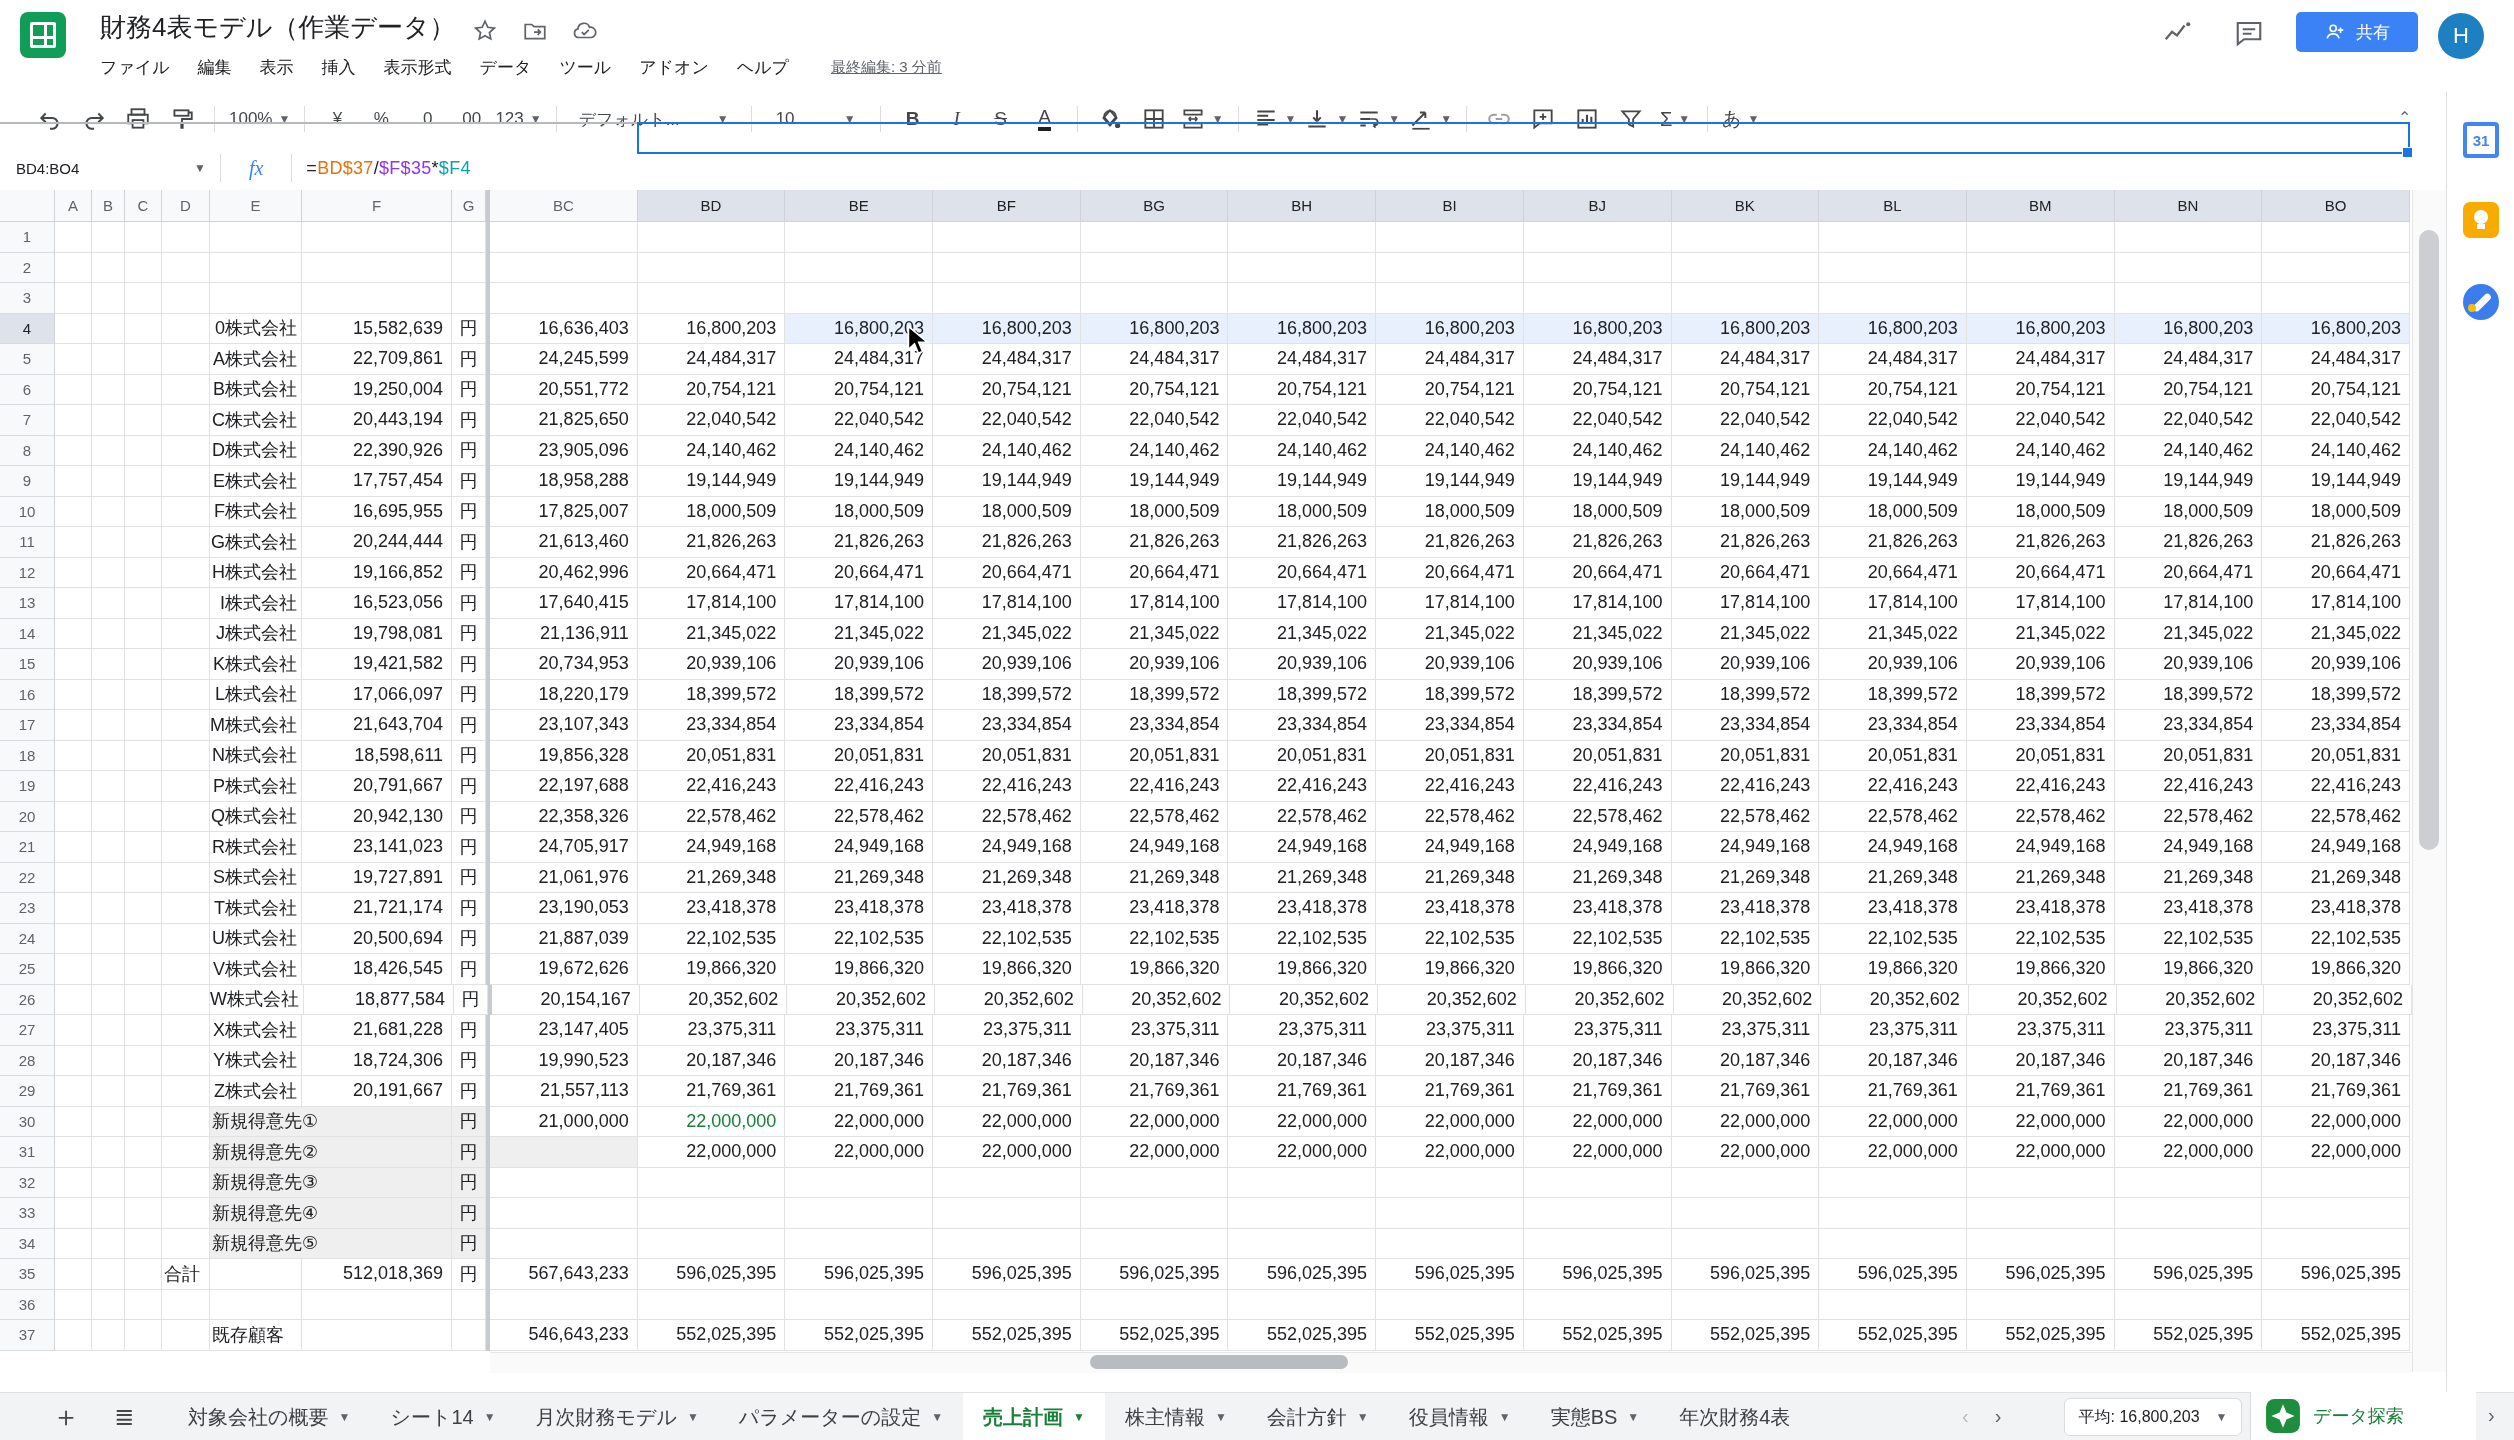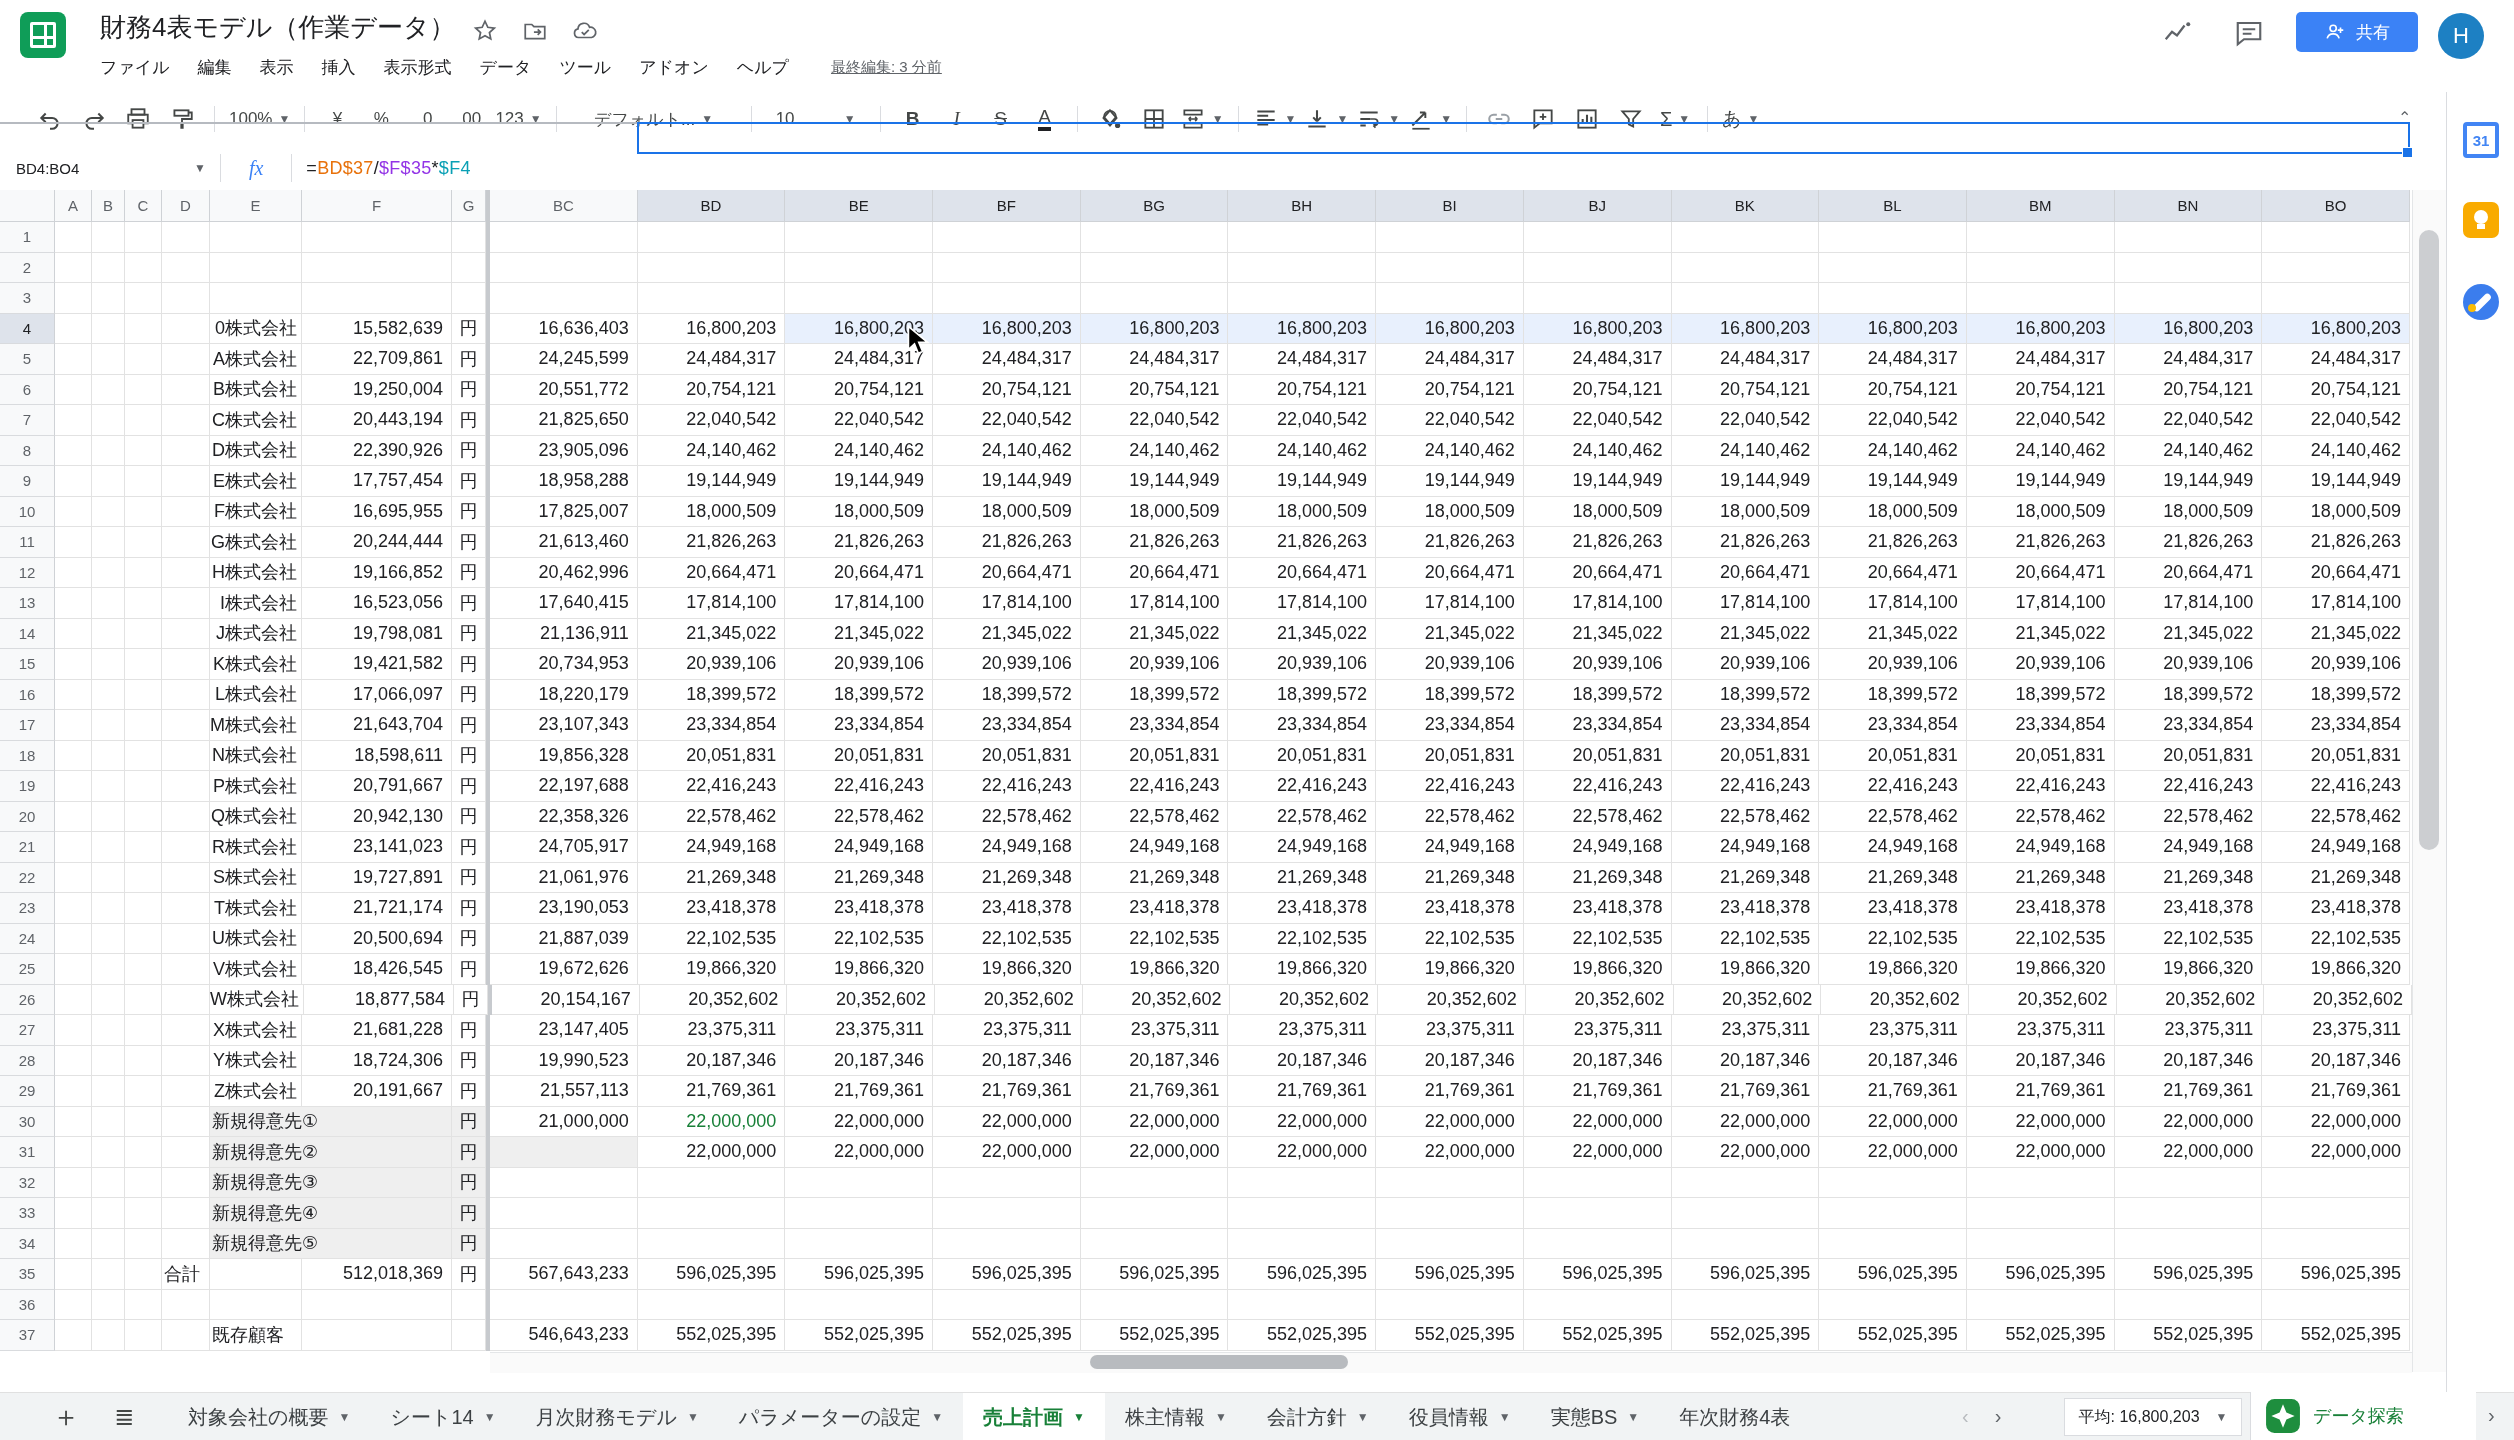--- a/index.html
+++ b/index.html
@@ -82,21 +82,21 @@
   #add-sheet{margin-left:52px;font-size:28px;color:#444746;}
   #all-sheets{margin-left:34px;font-size:24px;color:#444746;letter-spacing:-2px;}
   #tabs{display:flex;height:48px;margin-left:36px;align-items:stretch;max-width:1790px;overflow:hidden;}
   .tab{display:flex;align-items:center;gap:10px;padding:0 20px;font-size:20px;color:#3c4043;white-space:nowrap;}
   .tab .arr{font-size:12px;color:#5f6368;}
   .tab.active{background:#fff;color:#188038;font-weight:bold;}
   .tab.active .arr{color:#188038;}
   #tabnav{position:absolute;left:1962px;top:1392px;height:48px;display:flex;align-items:center;gap:26px;
      font-size:20px;color:#5f6368;}
   #avg-pill{position:absolute;left:2064px;top:1398px;width:176px;height:36px;background:#fff;border:1px solid #dadce0;
-     border-radius:0;display:flex;align-items:center;justify-content:center;gap:10px;font-size:16px;color:#202124;}
+     border-radius:6px;display:flex;align-items:center;justify-content:center;gap:10px;font-size:16px;color:#202124;}
   #explore{position:absolute;left:2250px;top:1392px;width:226px;height:48px;background:#fff;border-left:1px solid #dadce0;
      display:flex;align-items:center;gap:12px;padding-left:14px;box-sizing:border-box;}
   #explore-label{color:#188038;font-size:18px;}
   #panel-collapse{position:absolute;left:2488px;top:1404px;font-size:20px;color:#5f6368;}
   
   #sidepanel{left:2446px;top:92px;width:68px;height:1300px;background:#fff;border-left:1px solid #dadce0;}
   .sp-icon{position:absolute;left:16px;width:36px;height:36px;}
   #cal-icon{top:30px;background:#fff;border:4px solid #4285f4;box-sizing:border-box;border-radius:4px;
      color:#4285f4;font-size:15px;font-weight:bold;display:flex;align-items:center;justify-content:center;}
   #keep-icon{top:110px;background:#f9ab00;border-radius:7px;}
@@ -195,21 +195,21 @@
   <span class="tsep"></span>
   <span class="ti">¥</span>
   <span class="ti">%</span>
   <span class="ti">.0</span>
   <span class="ti">.00</span>
   <span class="ti">
       <span>123</span>
       <span class="tarrow">▼</span>
     </span>
   <span class="tsep"></span>
-  <span class="ti" style="width:150px;padding:0 8px">
+  <span class="ti" style="width:150px;justify-content:space-between;padding:0 8px">
       <span>デフォルト...</span>
       <span class="tarrow">▼</span>
     </span>
   <span class="tsep"></span>
   <span class="ti" style="width:80px;justify-content:space-between;padding:0 10px">
       <span>10</span>
       <span class="tarrow">▼</span>
     </span>
   <span class="tsep"></span>
   <span class="ti bold-b">B</span>

